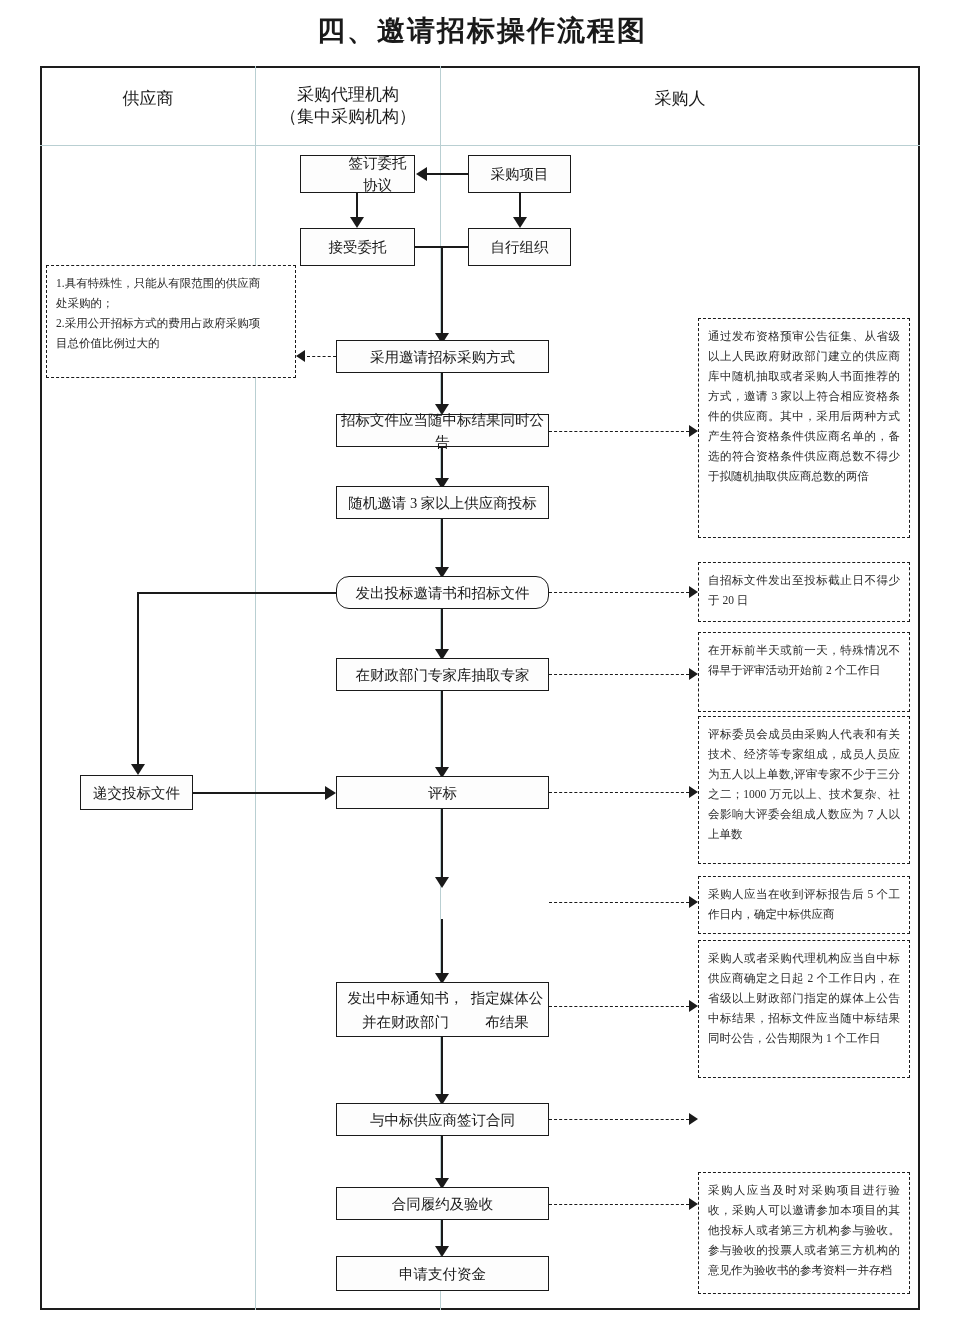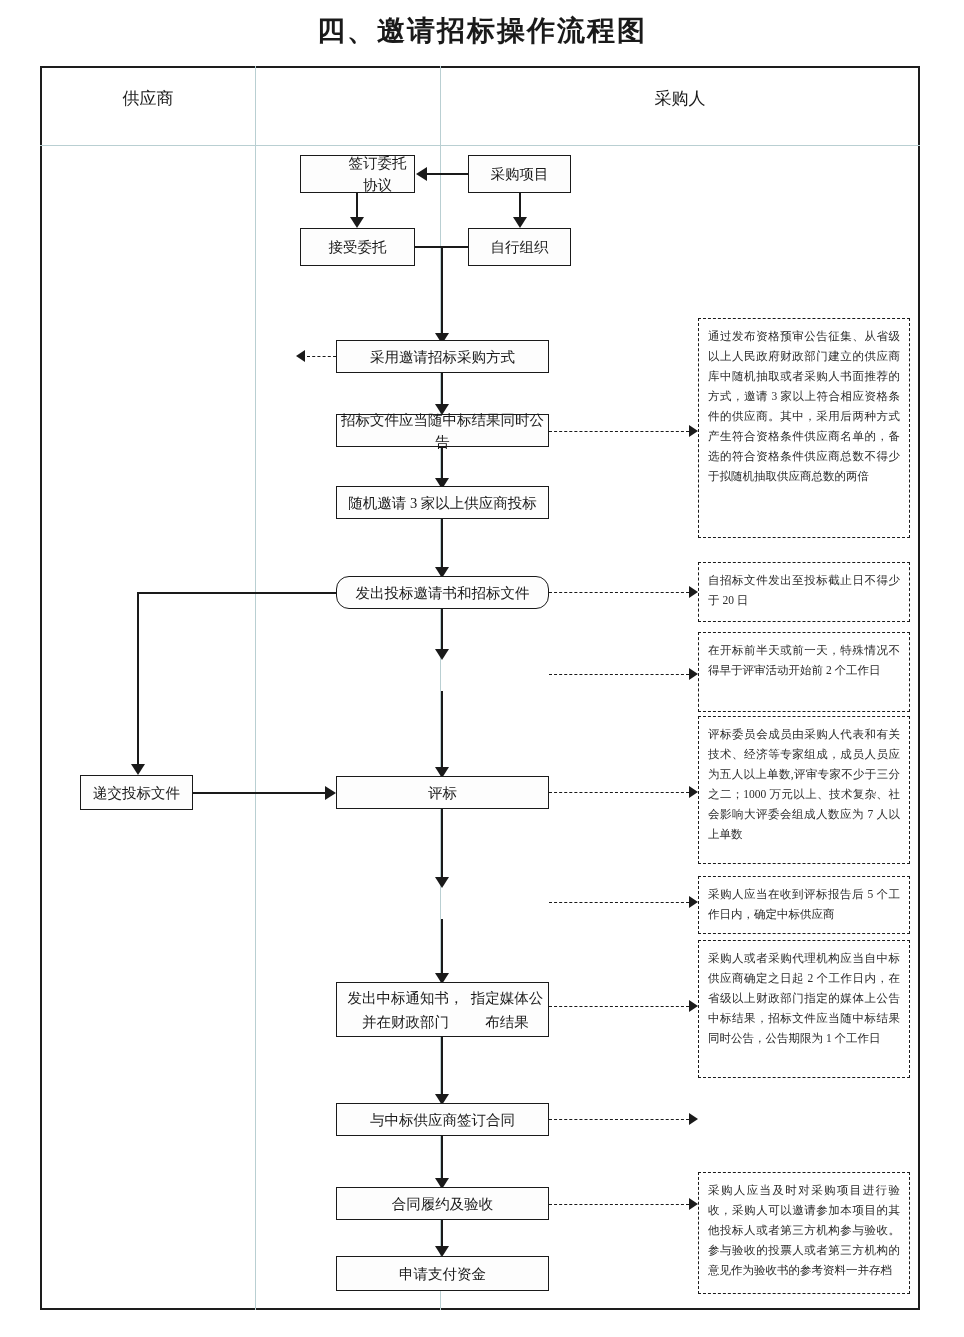--- a/index.html
+++ b/index.html
@@ -81,20 +81,24 @@
 <div id="page">
 
   <div class="title">四、邀请招标操作流程图</div>
 
   <div class="frame"></div>
   <div class="lane-sep s1"></div>
   <div class="lane-sep s2"></div>
   <div class="header-rule"></div>
 
   <div class="lane-head h1">供应商</div>
+  <div class="lane-head h2">
+    <div>采购代理机构</div>
+    <div>（集中采购机构）</div>
+  </div>
   <div class="lane-head h3">采购人</div>
 
   <div class="node" style="left:300px;top:155px;width:115px;height:38px;padding-left:44px;">签订委托协议</div>
   <div class="node" style="left:468px;top:155px;width:103px;height:38px;">采购项目</div>
 
   <div class="ln h" style="left:427px;top:173px;width:41px;"></div>
   <div class="arrow left" style="left:416px;top:167px;"></div>
 
   <div class="ln v" style="left:356px;top:193px;height:29px;"></div>
   <div class="arrow down" style="left:350px;top:217px;"></div>
@@ -102,20 +106,26 @@
   <div class="ln v" style="left:519px;top:193px;height:29px;"></div>
   <div class="arrow down" style="left:513px;top:217px;"></div>
 
   <div class="node" style="left:300px;top:228px;width:115px;height:38px;">接受委托</div>
   <div class="node" style="left:468px;top:228px;width:103px;height:38px;">自行组织</div>
 
   <div class="ln h" style="left:415px;top:246px;width:53px;"></div>
   <div class="ln v" style="left:441px;top:246px;height:94px;"></div>
   <div class="arrow down" style="left:435px;top:333px;"></div>
 
+  <div class="note" style="left:46px;top:265px;width:250px;height:113px;">
+    <div>1.具有特殊性，只能从有限范围的供应商</div>
+    <div>处采购的；</div>
+    <div>2.采用公开招标方式的费用占政府采购项</div>
+    <div>目总价值比例过大的</div>
+  </div>
 
   <div class="dln" style="left:307px;top:356px;width:29px;"></div>
   <div class="darrow left" style="left:296px;top:350px;"></div>
 
   <div class="node" style="left:336px;top:340px;width:213px;height:33px;">采用邀请招标采购方式</div>
 
   <div class="ln v" style="left:441px;top:373px;height:38px;"></div>
   <div class="arrow down" style="left:435px;top:404px;"></div>
 
   <div class="node" style="left:336px;top:414px;width:213px;height:33px;">招标文件应当随中标结果同时公告</div>
@@ -126,20 +136,21 @@
   <div class="node" style="left:336px;top:486px;width:213px;height:33px;">随机邀请 3 家以上供应商投标</div>
 
   <div class="ln v" style="left:441px;top:519px;height:56px;"></div>
   <div class="arrow down" style="left:435px;top:567px;"></div>
 
   <div class="node" style="left:336px;top:576px;width:213px;height:33px;border-radius:13px;">发出投标邀请书和招标文件</div>
 
   <div class="ln v" style="left:441px;top:609px;height:48px;"></div>
   <div class="arrow down" style="left:435px;top:649px;"></div>
 
+  <div class="node" style="left:336px;top:658px;width:213px;height:33px;">在财政部门专家库抽取专家</div>
 
   <div class="ln v" style="left:441px;top:691px;height:84px;"></div>
   <div class="arrow down" style="left:435px;top:767px;"></div>
 
   <div class="node" style="left:336px;top:776px;width:213px;height:33px;">评标</div>
 
   <div class="ln v" style="left:441px;top:809px;height:76px;"></div>
   <div class="arrow down" style="left:435px;top:877px;"></div>
 
 

